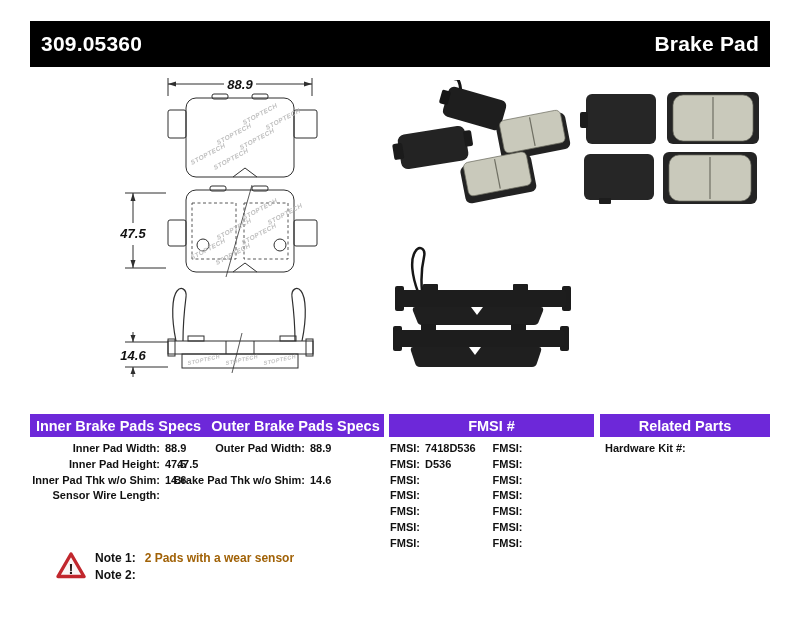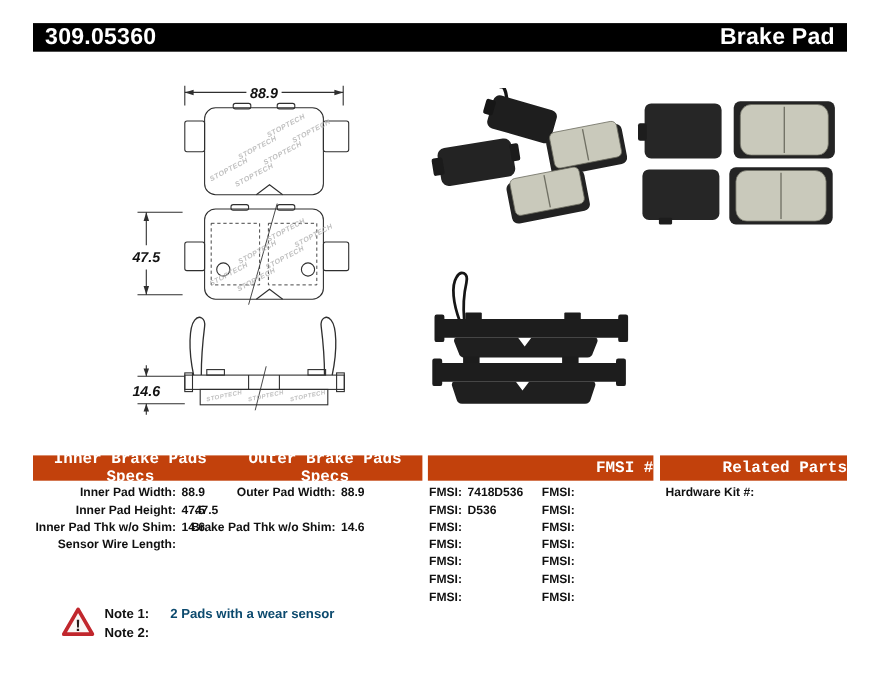--- a/index.html
+++ b/index.html
@@ -2,42 +2,42 @@
 <html><head>
 <meta charset="utf-8">
 <style>
   html,body{margin:0;padding:0;background:#fff;}
   .page{
     position:relative;width:800px;height:619px;background:#ffffff;
     font-family:"Liberation Sans",sans-serif;overflow:hidden;color:#111;
   }
   
   .topbar{
-    position:absolute;left:30px;top:21px;width:740px;height:26px;background:#000;
+    position:absolute;left:30px;top:21px;width:740px;height:46px;background:#000;
     color:#fff;display:flex;align-items:center;justify-content:space-between;
     padding:0 11px;box-sizing:border-box;
   }
   .topbar span{font-size:21px;font-weight:bold;letter-spacing:.2px;}
   
   .drawings{position:absolute;left:40px;top:65px;width:340px;height:345px;}
   .photos{position:absolute;left:385px;top:80px;width:400px;height:300px;}
   svg text.dim{
     font-family:"Liberation Sans",sans-serif;font-style:italic;font-weight:bold;
     font-size:13px;fill:#111;
   }
   svg text.wm{
     font-family:"Liberation Sans",sans-serif;font-style:italic;font-weight:bold;
     font-size:6.5px;fill:#b5b5b5;opacity:.85;letter-spacing:.4px;
   }
   svg text.wm3{font-size:5.5px;}
   
   .colhead{
-    position:absolute;top:414px;height:23px;background:#c2410c;color:#fff;
-    display:flex;align-items:center;justify-content:flex-end;
-    font-size:14.5px;font-weight:bold;font-family:Liberation Mono, monospace;
+    position:absolute;top:414px;height:23px;background:#6d28d9;color:#fff;
+    display:flex;align-items:center;justify-content:center;
+    font-size:14.5px;font-weight:bold;
   }
   #hdA{left:30px;width:354px;}
   #hdA span{flex:1;text-align:center;}
   #hdB{left:389px;width:205px;}
   #hdC{left:600px;width:170px;}
   
   .specs{position:absolute;top:441px;font-size:11px;font-weight:bold;line-height:15.8px;}
   .row{display:flex;white-space:nowrap;}
   .blk-inner{left:30px;width:170px;}
   .blk-inner .lbl{width:130px;text-align:right;}
@@ -46,21 +46,21 @@
   .val{padding-left:5px;text-align:left;}
   .blk-fmsi{left:390px;width:205px;}
   .blk-fmsi .fl{width:30px;}
   .blk-fmsi .fv{width:75px;padding-left:5px;box-sizing:border-box;}
   .blk-rel{left:605px;width:165px;}
   
   .warn-tri{position:absolute;left:56px;top:551px;width:30px;height:29px;}
   .noteline{position:absolute;left:95px;font-size:12px;font-weight:bold;white-space:nowrap;}
   #note1{top:551px;}
   #note2{top:568px;}
-  .notetext{color:#0c4a6e;margin-left:19px;}
+  .notetext{color:#a16207;margin-left:9px;}
 </style>
 </head>
 <body>
 
 <div class="page">
 
   <header class="topbar">
     <span>309.05360</span>
     <span>Brake Pad</span>
   </header>

